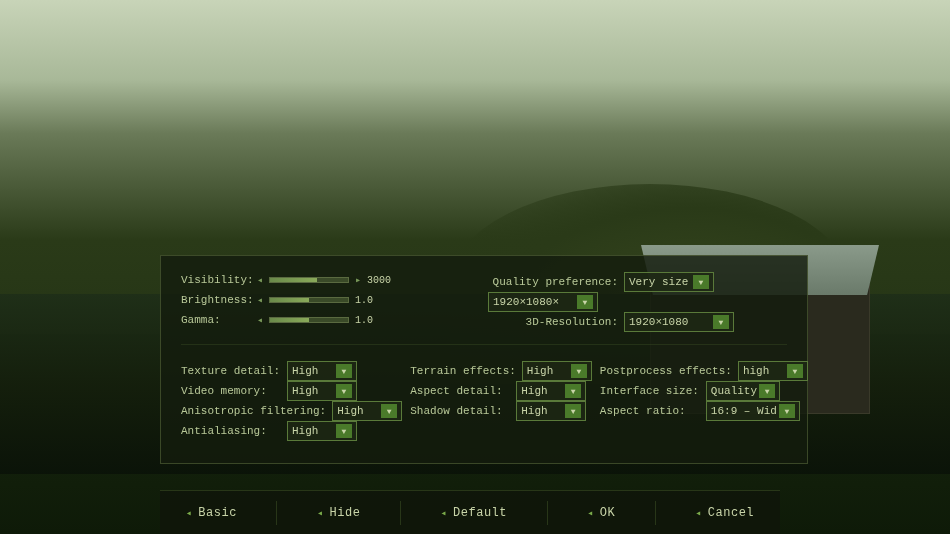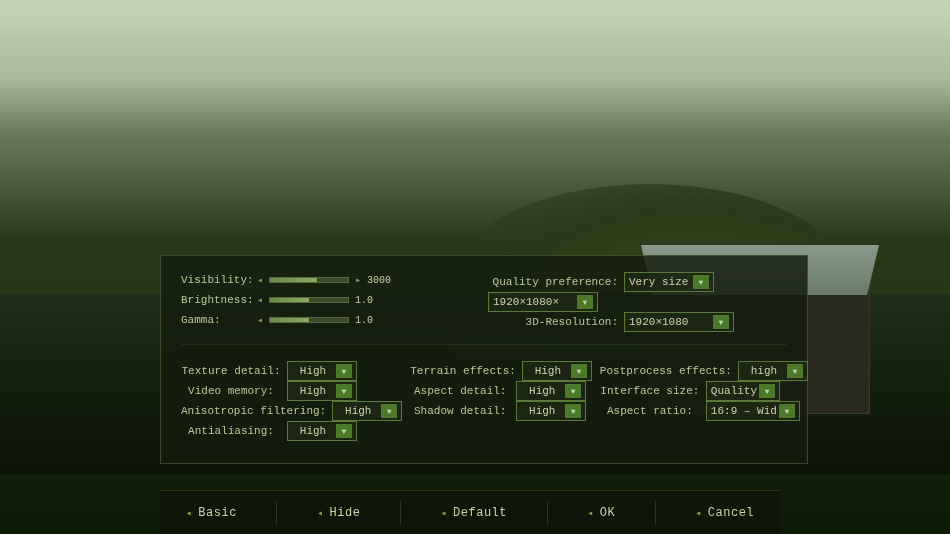--- a/index.html
+++ b/index.html
@@ -153,21 +153,20 @@
     .quality-label {
       width: 130px;
       text-align: right;
     }
 
     .setting-row {
       display: flex;
       align-items: center;
       gap: 6px;
       font-size: 11px;
-      text-align: center;
     }
 
     .setting-label {
       color: #b8c898;
       white-space: nowrap;
       min-width: 100px;
     }
 
     .dropdown {
       display: flex;

